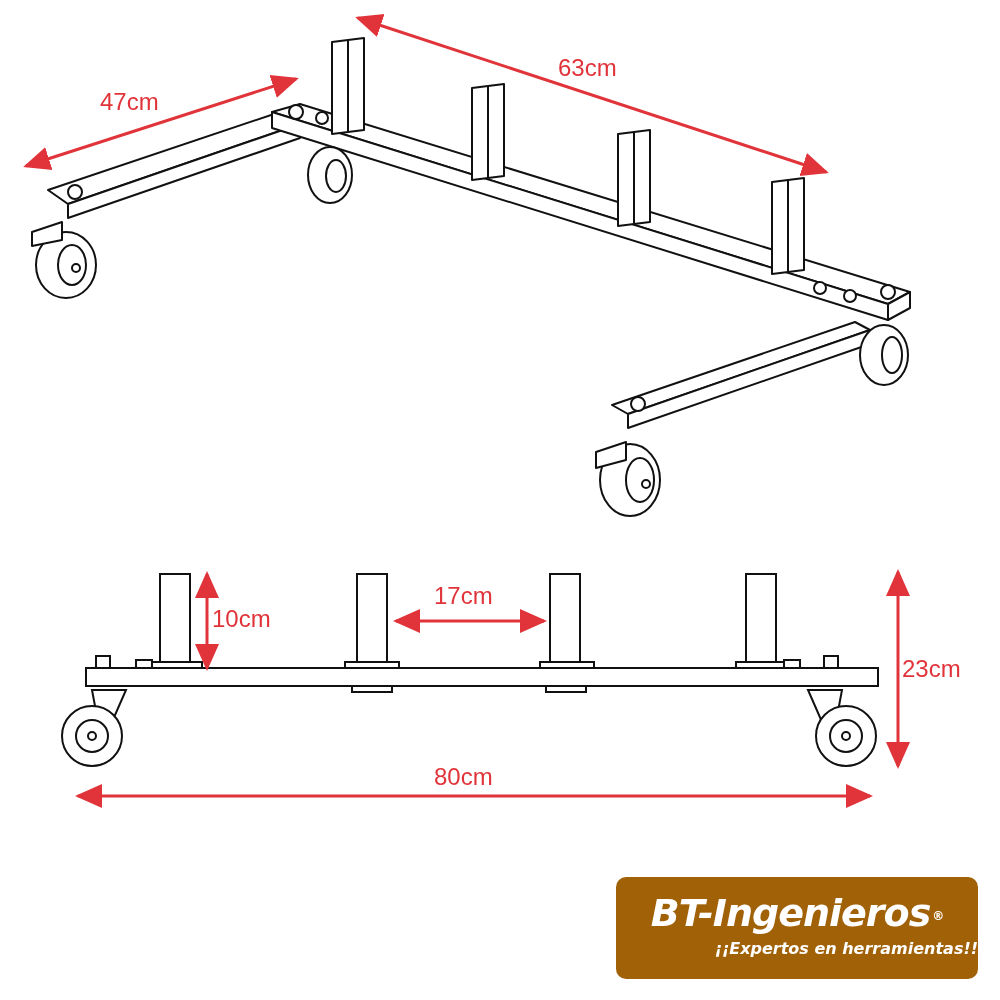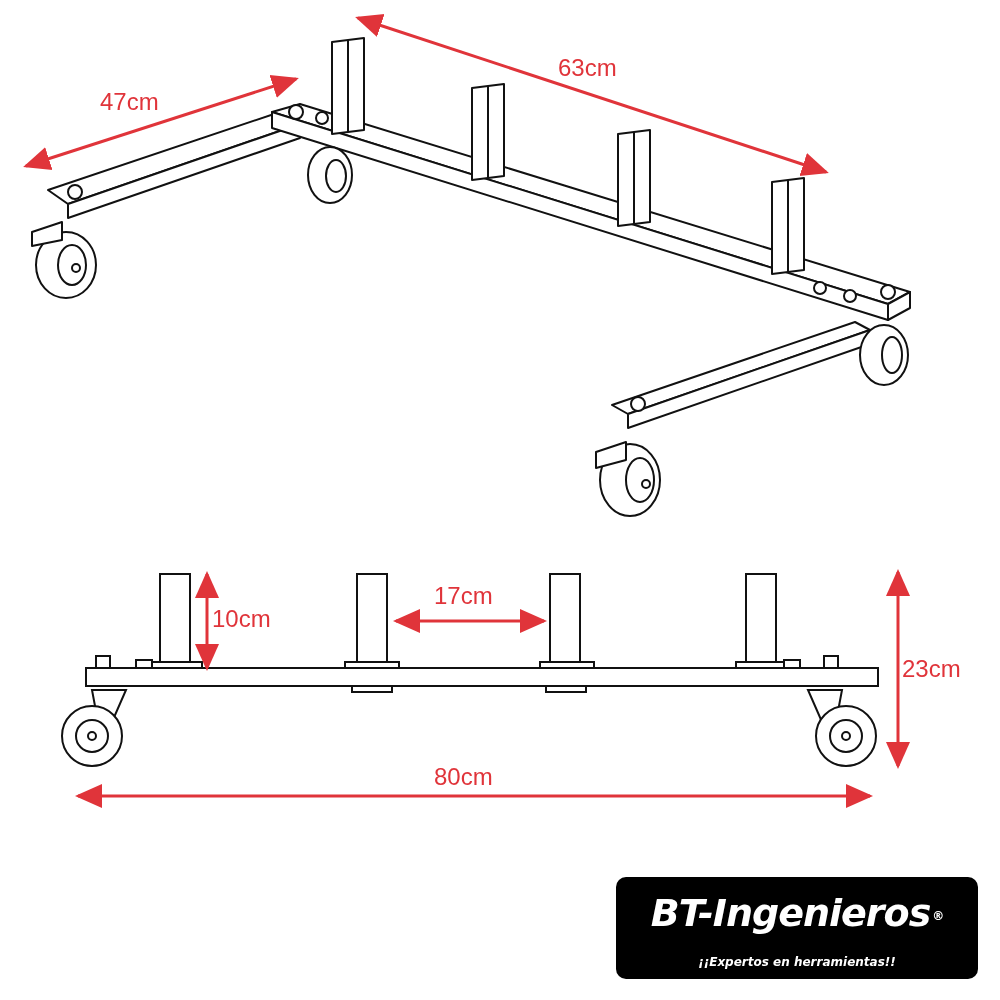--- a/index.html
+++ b/index.html
@@ -1,22 +1,22 @@
 <!DOCTYPE html>
 <html><head>
 <meta charset="utf-8">
 <style>
   html,body{margin:0;padding:0;background:#fff;}
   body{width:1000px;height:1000px;position:relative;overflow:hidden;font-family:"Liberation Sans",sans-serif;}
   svg{position:absolute;left:0;top:0;}
   .dim{fill:#e0343a;font-family:"Liberation Sans",sans-serif;font-size:24px;}
-  .logo{position:absolute;left:616px;top:877px;width:362px;height:102px;border-radius:10px;background:#000000;text-align:center;color:#fff;}
+  .logo{position:absolute;left:616px;top:877px;width:362px;height:102px;border-radius:10px;background:#a16207;text-align:center;color:#fff;}
   .logo-title{font-family:"DejaVu Sans",sans-serif;font-weight:bold;font-style:italic;font-size:38px;margin-top:14px;letter-spacing:-1px;}
   .logo-reg{font-size:12px;vertical-align:middle;margin-left:2px;}
-  .logo-sub{font-family:"DejaVu Sans",sans-serif;font-style:italic;font-weight:bold;font-size:12px;margin-top:20px;}
+  .logo-sub{font-family:"DejaVu Sans",sans-serif;font-style:italic;font-weight:bold;font-size:16px;margin-top:4px;text-align:right;}
 </style>
 </head>
 <body>
 
 <svg width="1000" height="1000" viewBox="0 0 1000 1000">
   <defs>
     <marker id="ah" markerWidth="10" markerHeight="10" refX="8" refY="5" orient="auto-start-reverse">
       <path d="M0,1 L9,5 L0,9 Z" fill="#e0343a"></path>
     </marker>
   </defs>

